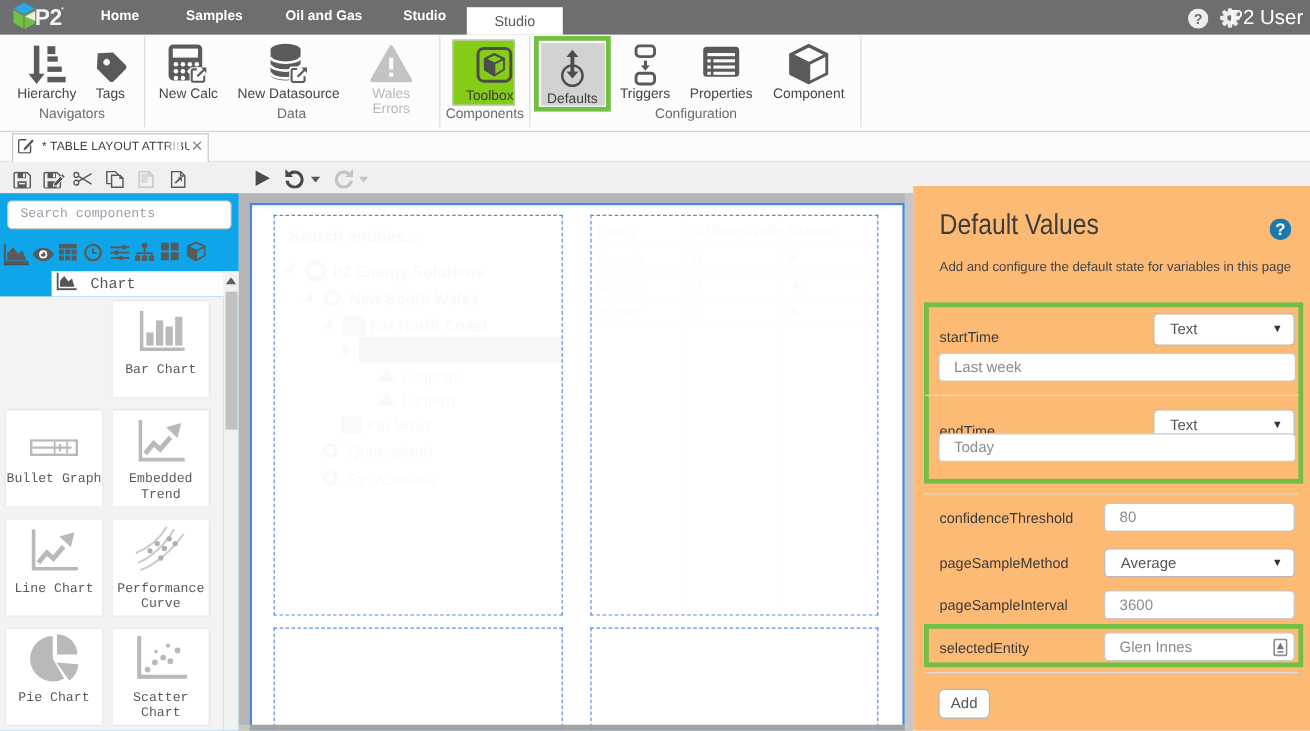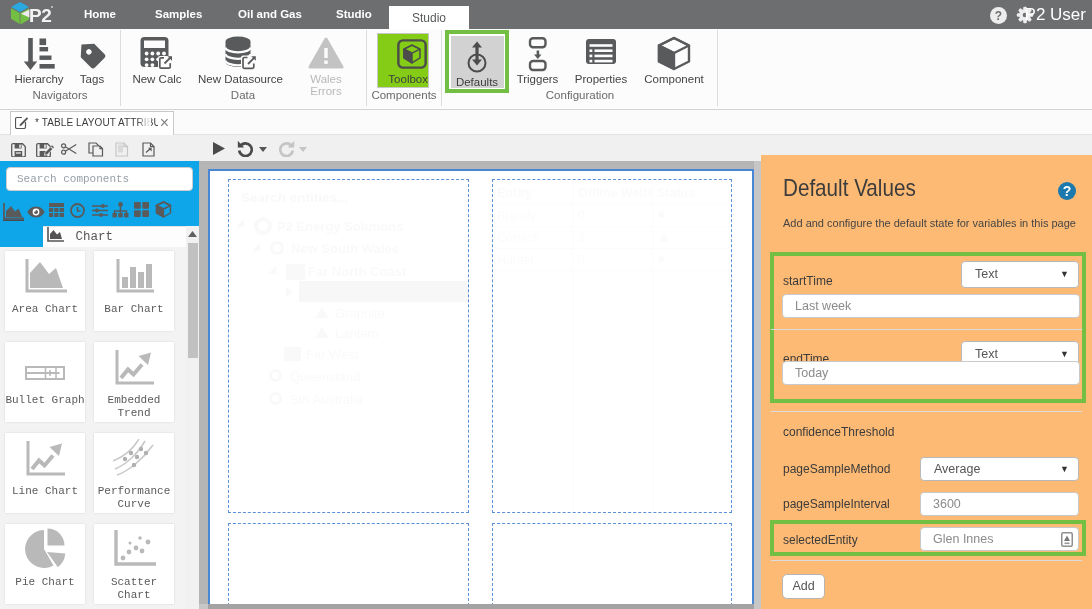--- a/index.html
+++ b/index.html
@@ -375,27 +375,20 @@
       </svg>
     </div>
     <div id="charthdr">
       <svg width="17" height="15" viewBox="0 0 17 15" style="vertical-align:-2px;margin-left:4px">
           <path d="M1 0 L1 14 L17 14" stroke="#555" stroke-width="1.6" fill="none"></path>
           <polygon points="3,12 3,7 6.5,3 10,7.5 13,5 15,12" fill="#555"></polygon>
         </svg>
       <span style="margin-left:4px">Chart</span>
     </div>
     <div id="cardarea">
-      <div class="card" style="left:5px;top:4px">
-        <svg width="44" height="36" viewBox="0 0 44 36" style="margin-top:8px">
-          <path d="M4 0 V32 H44" stroke="#b9b9b9" stroke-width="3" fill="none"></path>
-          <polygon points="7,29 7,14 17,3 26,15 33,9 40,29" fill="#b9b9b9"></polygon>
-        </svg>
-        <div class="lbl">Area Chart</div>
-      </div>
       <div class="card" style="left:94px;top:4px">
         <svg width="40" height="36" viewBox="0 0 40 36" style="margin-top:8px">
           <path d="M4 0 V32 H40" stroke="#b9b9b9" stroke-width="3" fill="none"></path>
           <rect x="8" y="18" width="6" height="11" fill="#b9b9b9"></rect>
           <rect x="16" y="8" width="6" height="21" fill="#b9b9b9"></rect>
           <rect x="24" y="13" width="6" height="16" fill="#b9b9b9"></rect>
           <rect x="32" y="5" width="6" height="24" fill="#b9b9b9"></rect>
         </svg>
         <div class="lbl">Bar Chart</div>
       </div>
@@ -546,20 +539,21 @@
     <div class="dd" style="top:106px">Text</div>
     <div class="inp inpfull" style="top:139px">Last week</div>
     <div class="hr" style="top:174px"></div>
 
     <div class="fldlabel" style="top:197px">endTime</div>
     <div class="dd" style="top:186px">Text</div>
     <div class="inp inpfull" style="top:206px">Today</div>
     <div class="hr" style="top:256px"></div>
 
     <div class="fldlabel" style="top:270px">confidenceThreshold</div>
+    <div class="inp inpright" style="top:264px">80</div>
 
     <div class="fldlabel" style="top:307px">pageSampleMethod</div>
     <div class="dd" style="left:159px;top:302px;width:159px;height:24px;line-height:22px">Average</div>
 
     <div class="fldlabel" style="top:342px">pageSampleInterval</div>
     <div class="inp inpright" style="top:337px">3600</div>
 
     <div class="fldlabel" style="top:378px">selectedEntity</div>
     <div class="inp inpright" style="top:372px">Glen Innes
       <svg class="abs" style="right:5px;top:4px" width="12" height="15" viewBox="0 0 12 15">

